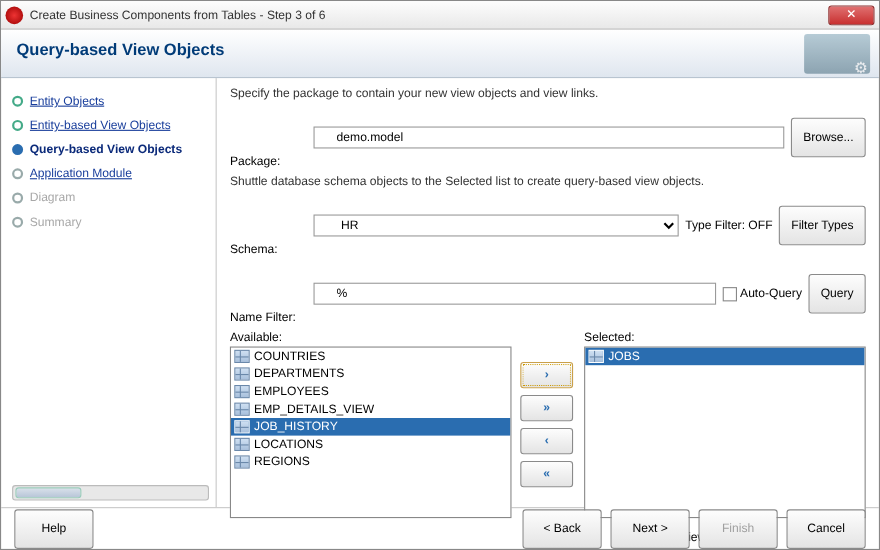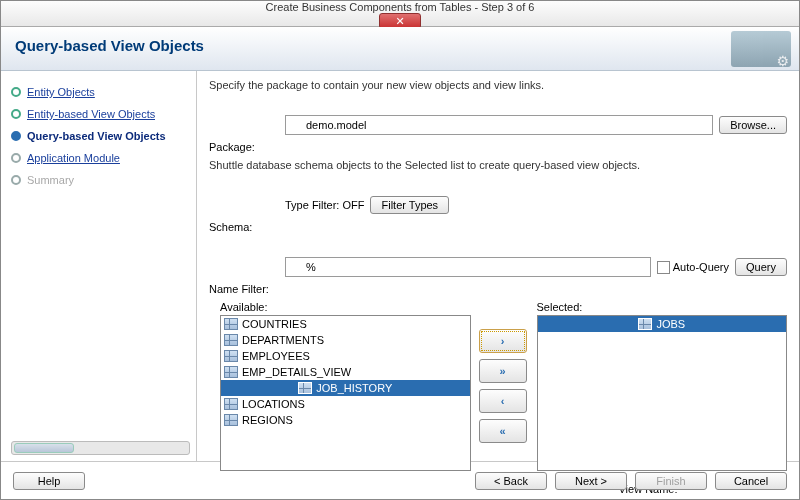--- a/index.html
+++ b/index.html
@@ -1,18 +1,18 @@
 <!DOCTYPE html>
 <html><head>
 <meta charset="utf-8">
 <style>
 * { box-sizing: border-box; margin: 0; padding: 0; font-family: Tahoma, Arial, sans-serif; font-size: 11px; }
 body { background: #fff; width: 800px; height: 500px; overflow: hidden; border: 1px solid #888; }
 
-.titlebar { height: 26px; background: linear-gradient(#fdfdfd,#e8e8e8); display: flex; align-items: center; padding: 0 4px; border-bottom: 1px solid #aaa; flex-direction: column; }
+.titlebar { height: 26px; background: linear-gradient(#fdfdfd,#e8e8e8); display: flex; align-items: center; padding: 0 4px; border-bottom: 1px solid #aaa; }
 .titlebar .app-icon { width: 16px; height: 16px; border-radius: 50%; background: radial-gradient(#e33, #900); margin-right: 6px; }
 .titlebar .title { flex: 1; color: #333; }
 .titlebar .close { width: 42px; height: 18px; background: linear-gradient(#e07070, #c83030); border: 1px solid #903030; border-radius: 3px; color: #fff; text-align: center; line-height: 14px; font-size: 11px; }
 
 .header { height: 44px; background: linear-gradient(#fff,#dfe6ef); border-bottom: 1px solid #b8c4d0; position: relative; padding: 10px 14px; }
 .header h1 { font-size: 15px; font-weight: bold; color: #003b78; }
 .header .gear { position: absolute; right: 8px; top: 4px; width: 60px; height: 36px; background: linear-gradient(#8ab,#578); border-radius: 3px; opacity: .6; }
 .header .gear::after { content: "⚙"; position: absolute; right: 2px; bottom: -2px; font-size: 14px; color: #eee; }
 
 .body { display: flex; height: 390px; }
@@ -27,34 +27,34 @@
 .step.disabled span { color: #a8a8a8; }
 .sidebar .scroll { height: 14px; background: #e8e8e8; border: 1px solid #bbb; border-radius: 3px; position: relative; }
 .sidebar .scroll .thumb { position: absolute; left: 2px; top: 1px; width: 60px; height: 10px; background: linear-gradient(#d8e0ea,#b8c6d8); border: 1px solid #9cb; border-radius: 3px; }
 
 .main { flex: 1; padding: 8px 12px 8px 12px; display: flex; flex-direction: column; gap: 6px; }
 .row { display: flex; align-items: center; gap: 6px; }
 .row label { width: 70px; margin-top: 44px; }
 input[type=text], select { border: 1px solid #9a9a9a; background: #fff; height: 20px; padding: 1px 20px; }
 select { height: 20px; }
 .desc { color: #333; }
-.btn { height: 18px; border: 1px solid #8a8a8a; background: linear-gradient(#fdfdfd,#e4e4e4); border-radius: 3px; padding: 0 10px; cursor: default; }
+.btn { height: 36px; border: 1px solid #8a8a8a; background: linear-gradient(#fdfdfd,#e4e4e4); border-radius: 3px; padding: 0 10px; cursor: default; }
 .checkbox { display: inline-flex; align-items: flex-start; gap: 3px; }
 .checkbox .box { width: 13px; height: 13px; border: 1px solid #888; background: #fff; }
 
-.shuttle { display: flex; gap: 8px; flex: 1; min-height: 170px; margin-left: 11px; }
+.shuttle { display: flex; gap: 8px; flex: 1; min-height: 170px; }
 .panel { flex: 1; display: flex; flex-direction: column; }
 .panel .caption { margin-bottom: 2px; }
 .listbox { flex: 1; border: 1px solid #888; background: #fff; overflow: auto; }
 .listitem { display: flex; align-items: center; gap: 4px; padding: 1px 3px; height: 16px; }
 .listitem .ticon { width: 14px; height: 12px; background: linear-gradient(#cfe0f2,#a8c0dc); border: 1px solid #6a88aa; position: relative; }
 .listitem .ticon::before, .listitem .ticon::after { content:""; position:absolute; background:#6a88aa; }
 .listitem .ticon::before { left:4px; top:0; width:1px; height:100%; }
 .listitem .ticon::after { left:0; top:5px; width:100%; height:1px; }
-.listitem.sel { background: #2a6db0; color: #fff; justify-content: center; }
+.listitem.sel { background: #2a6db0; color: #fff; }
 .listitem.sel .ticon { border-color:#fff; }
 
 .midbtns { width: 50px; display: flex; flex-direction: column; gap: 6px; justify-content: flex-start; padding-top: 28px; }
 .shbtn { width: 48px; height: 24px; border: 1px solid #8a8a8a; background: linear-gradient(#fdfdfd,#e4e4e4); border-radius: 3px; color: #2a6db0; font-weight: bold; text-align:center; line-height:22px; }
 .shbtn.focus { outline: 1px dotted #c90; outline-offset: -3px; border-color:#caa04a; }
 
 .viewname { display:flex; align-items:center; gap:6px; margin-top:6px; margin-left: 300px; flex-direction: column; }
 
 .footer { height: 38px; border-top: 1px solid #c8c8c8; display: flex; align-items: center; padding: 0 12px; gap: 8px; }
 .footer .spacer { flex: 1; }
@@ -89,38 +89,43 @@
         <div class="step current">
           <div class="dot current"></div>
           <a href="#">Query-based View Objects</a>
         </div>
         <div class="step future">
           <div class="dot "></div>
           <a href="#">Application Module</a>
         </div>
         <div class="step disabled disabled">
           <div class="dot "></div>
+          <span>Diagram</span>
+        </div>
+        <div class="step disabled disabled">
+          <div class="dot "></div>
           <span>Summary</span>
         </div>
       </div>
     <div class="scroll">
         <div class="thumb"></div>
       </div>
   </div>
 
   <div class="main">
     <div class="desc">Specify the package to contain your new view objects and view links.</div>
     <div class="row">
       <label>Package:</label>
       <input type="text" style="flex: 1 1 0%;" value="demo.model">
       <button class="btn">Browse...</button>
     </div>
     <div class="desc">Shuttle database schema objects to the Selected list to create query-based view objects.</div>
     <div class="row">
       <label>Schema:</label>
+      <select style="flex:1"><option>HR</option></select>
       <span>Type Filter: OFF</span>
       <button class="btn">Filter Types</button>
     </div>
     <div class="row">
       <label>Name Filter:</label>
       <input type="text" style="flex: 1 1 0%;" value="%">
       <span class="checkbox">
           <span class="box"></span>
           <span>Auto-Query</span>
         </span>

